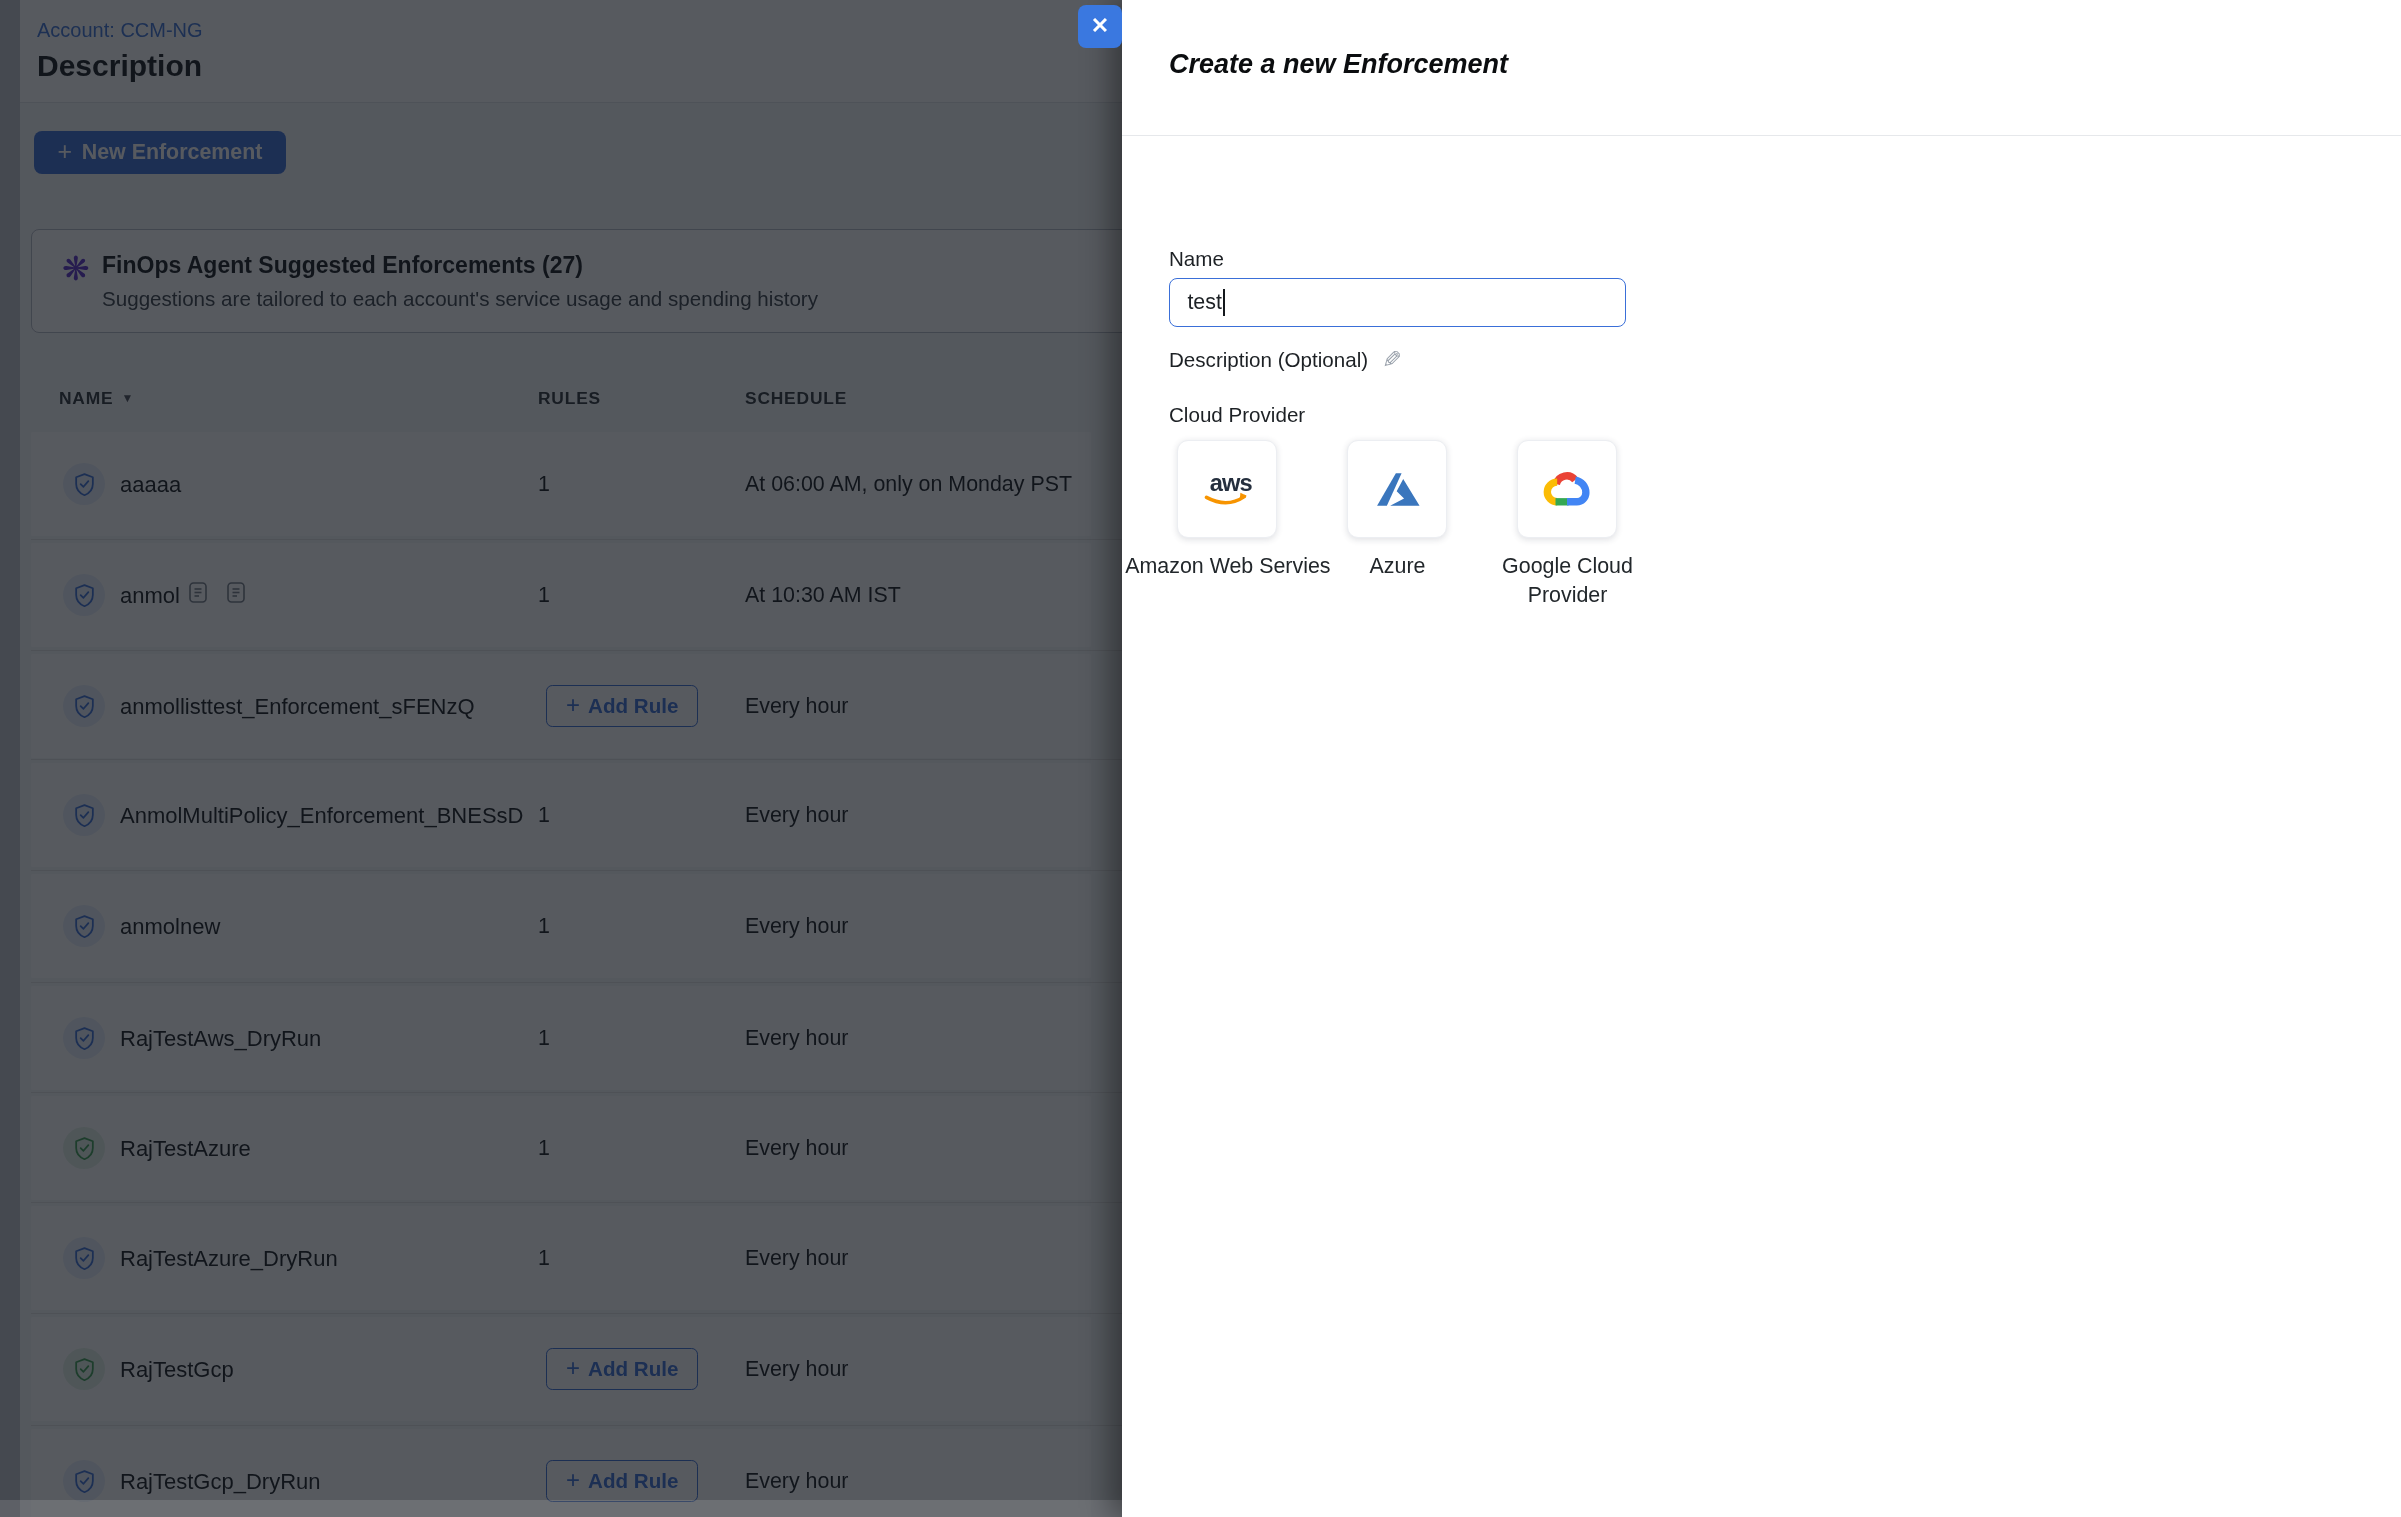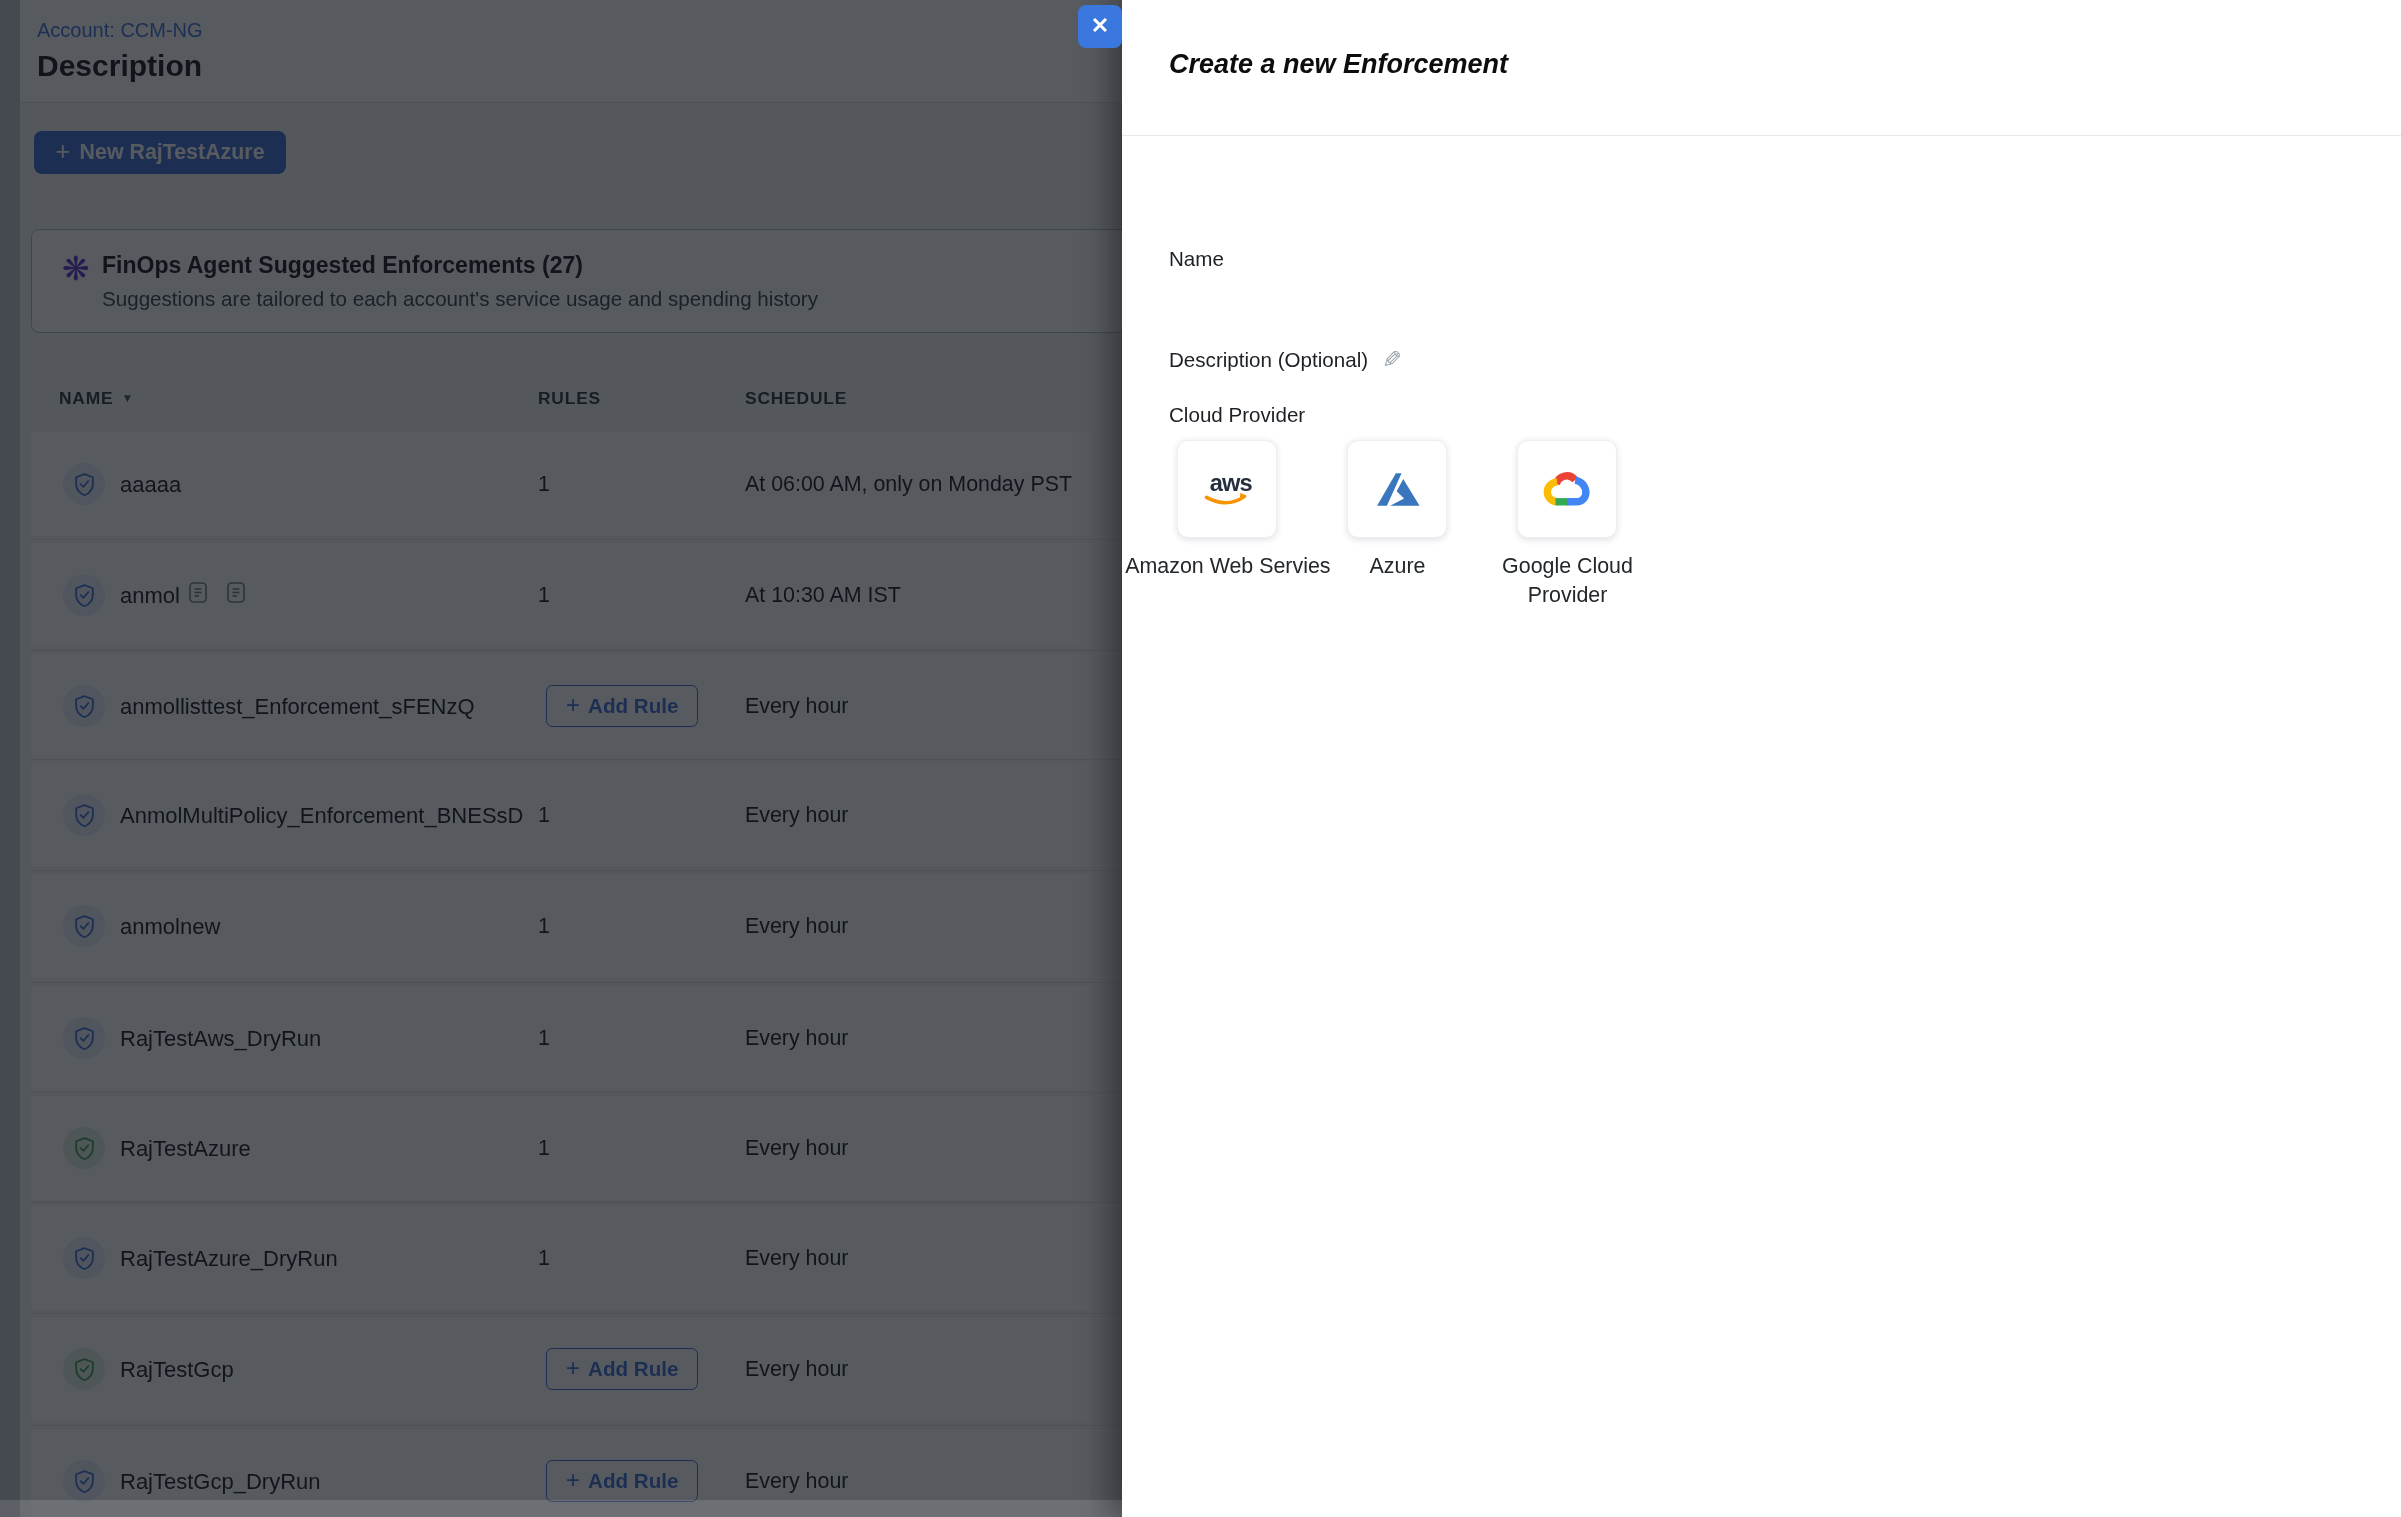--- a/index.html
+++ b/index.html
@@ -134,21 +134,21 @@
 <div class="screen">
 
   <div class="bg">
     <div class="gutter"></div>
     <div class="page"></div>
     <div class="header-band"></div>
     <a class="breadcrumb">Account: CCM-NG</a>
     <div class="page-title">Description</div>
     <button class="new-btn">
       <span class="plus">+</span>
-      <span>New RajTestAzure</span>
+      <span>New Enforcement</span>
     </button>
 
     <div class="banner">
       <span class="banner-icon">❋</span>
       <div class="banner-title">FinOps Agent Suggested Enforcements (27)</div>
       <div class="banner-sub">Suggestions are tailored to each account's service usage and spending history</div>
     </div>
 
     <div class="thead">
       <div class="th th-name">
@@ -299,20 +299,24 @@
   <div class="bottom-strip"></div>
 
   <div class="drawer">
     <button class="close-btn">✕</button>
 
     <div class="drawer-title">Create a new Enforcement</div>
     <div class="drawer-hdiv"></div>
 
 
     <div class="fld-label lbl-name">Name</div>
+    <div class="name-input">
+      <span>test</span>
+        <span class="caret"></span>
+    </div>
 
     <div class="fld-label lbl-desc">
       <span>Description (Optional)</span>
       <span class="pencil-icon">✎</span>
     </div>
 
     <div class="fld-label lbl-cloud">Cloud Provider</div>
 
     <div class="provider-card pc-aws">
       <svg width="60" height="41" viewBox="0 0 76 52">

